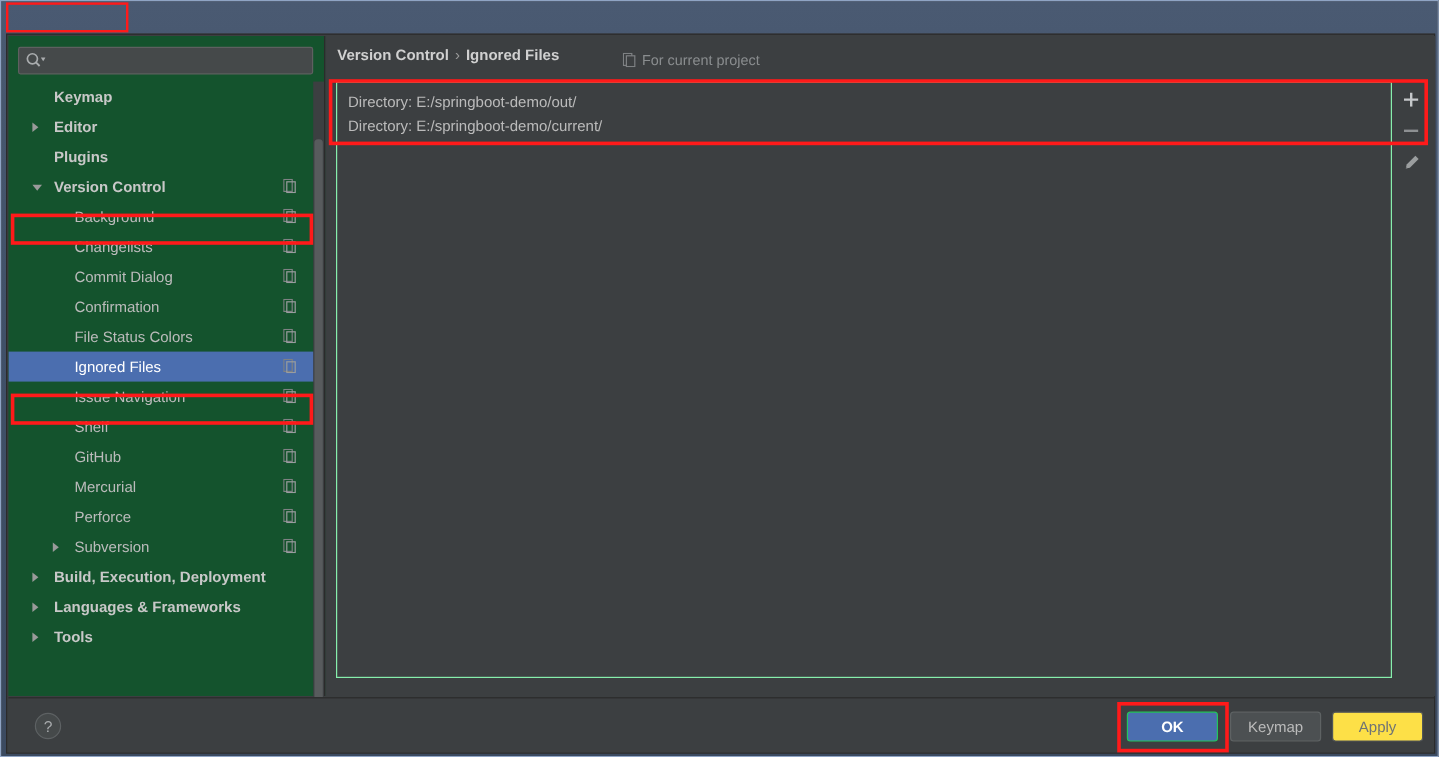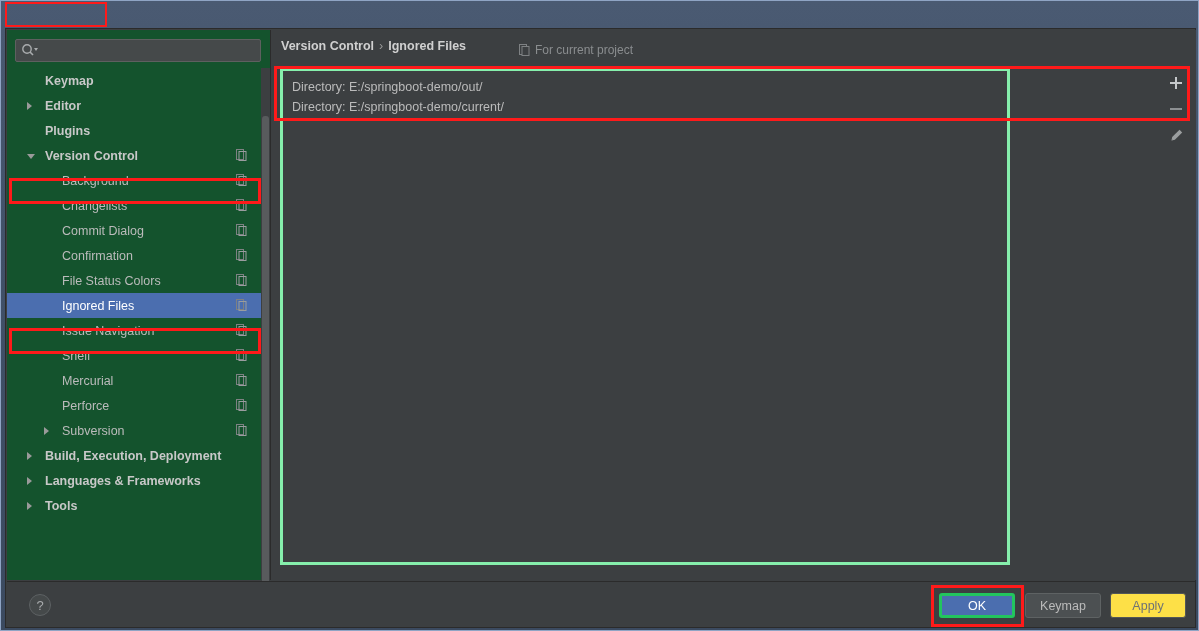--- a/index.html
+++ b/index.html
@@ -167,23 +167,23 @@
   #breadcrumb .sep { color: #9a9a9a; font-weight: normal; margin: 0 5px; }
   #scope-note {
     position: absolute; left: 247px; top: 13px;
     font-size: 12px; color: #8a8d8f;
     display: flex; align-items: center; gap: 5px;
     white-space: nowrap;
   }
 
   #list-panel {
     position: absolute; left: 8px; top: 38px;
-    width: 730px; height: 497px;
+    width: 880px; height: 497px;
     background: #3c3f41;
-    border: 3px solid #86efac;
+    border: 1px solid #86efac;
   }
   .list-item {
     height: 20px;
     display: flex; align-items: center;
     padding-left: 9px;
     font-size: 12.5px; color: #bbbbbb;
     cursor: default;
     white-space: nowrap;
   }
   #list-items { padding-top: 6px; }
@@ -233,22 +233,22 @@
     border-radius: 3px;
     font-size: 12.5px;
     display: flex; align-items: center; justify-content: center;
     cursor: pointer;
     font-family: "Liberation Sans", sans-serif;
     user-select: none;
   }
   #btn-ok {
     left: 932px; width: 76px;
     background: #4b6eaf;
-    border: 3px solid #22c55e;
-    color: #ffffff; font-weight: normal;
+    border: 1px solid #22c55e;
+    color: #ffffff; font-weight: bold;
   }
   #btn-cancel {
     left: 1018px; width: 76px;
     background: #4c5052;
     border: 1px solid #5e6263;
     color: #bbbbbb;
   }
   #btn-apply {
     left: 1103px; width: 76px;
     background: #fde047;
@@ -356,20 +356,27 @@
           </div>
           <div class="tree-row">
             <span class="tree-label" style="margin-left: 55px;">Issue Navigation</span>
             <svg class="copy-icon" viewBox="0 0 11 12">
               <rect x="0.5" y="0.5" width="7" height="10" fill="none" stroke="#7e8183"></rect>
               <rect x="3" y="2.5" width="7" height="9" fill="none" stroke="#9a9d9f"></rect>
             </svg>
           </div>
           <div class="tree-row">
             <span class="tree-label" style="margin-left: 55px;">Shelf</span>
+            <svg class="copy-icon" viewBox="0 0 11 12">
+              <rect x="0.5" y="0.5" width="7" height="10" fill="none" stroke="#7e8183"></rect>
+              <rect x="3" y="2.5" width="7" height="9" fill="none" stroke="#9a9d9f"></rect>
+            </svg>
+          </div>
+          <div class="tree-row">
+            <span class="tree-label" style="margin-left: 55px;">GitHub</span>
             <svg class="copy-icon" viewBox="0 0 11 12">
               <rect x="0.5" y="0.5" width="7" height="10" fill="none" stroke="#7e8183"></rect>
               <rect x="3" y="2.5" width="7" height="9" fill="none" stroke="#9a9d9f"></rect>
             </svg>
           </div>
           <div class="tree-row">
             <span class="tree-label" style="margin-left: 55px;">Mercurial</span>
             <svg class="copy-icon" viewBox="0 0 11 12">
               <rect x="0.5" y="0.5" width="7" height="10" fill="none" stroke="#7e8183"></rect>
               <rect x="3" y="2.5" width="7" height="9" fill="none" stroke="#9a9d9f"></rect>

